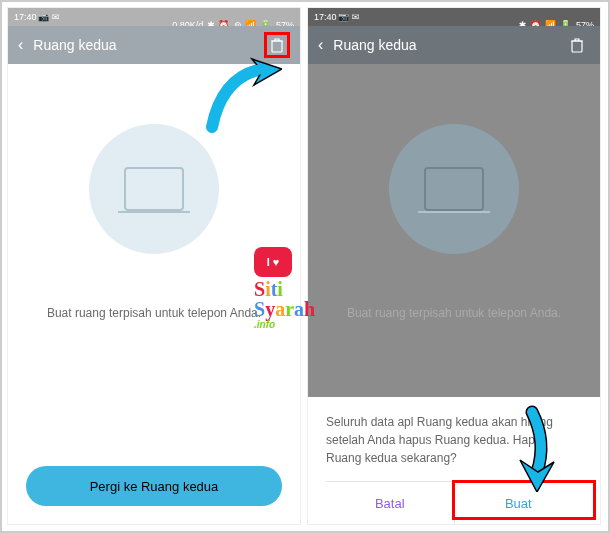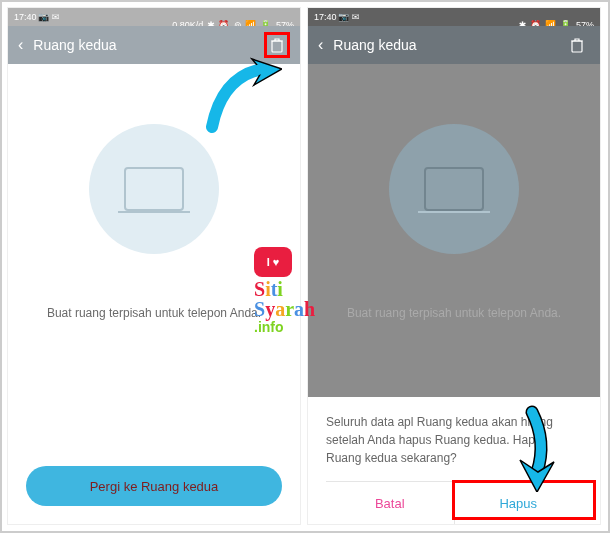--- a/index.html
+++ b/index.html
@@ -12,39 +12,39 @@
   .header { height: 38px; background: #9fa8af; color: #fff; display: flex; align-items: center; padding: 0 10px; font-size: 14px; position: relative; z-index: 5;}
   .back { margin-right: 10px; font-size: 16px;}
   .spacer { flex: 1; }
   .trash-wrap { width: 26px; height: 26px; display: flex; align-items:center; justify-content:center;}
   .highlight-red { border: 3px solid #f00; }
   .content { padding: 60px 20px 0 20px; text-align: center; color: #555; }
   .circle { width: 130px; height: 130px; border-radius: 50%; background: #e1edf3; margin: 0 auto 50px auto; display:flex; align-items:center; justify-content:center;}
   .tablet { width: 60px; height: 44px; border: 2px solid #b0c4ce; border-radius: 4px; position: relative;}
   .tablet::after { content:""; position:absolute; bottom:-4px; left:-8px; right:-8px; height:2px; background:#b0c4ce;}
   .desc { font-size: 12px; color: #6a6a6a; line-height: 1.6; margin-top: 10px;}
-  .cta { position:absolute; bottom: 18px; left: 18px; right: 18px; height: 40px; background: #3fb6e0; border-radius: 30px; color:#7f1d1d; display:flex; align-items:center; justify-content:center; font-size:13px;}
+  .cta { position:absolute; bottom: 18px; left: 18px; right: 18px; height: 40px; background: #3fb6e0; border-radius: 30px; color:#000000; display:flex; align-items:center; justify-content:center; font-size:13px;}
   
   .dim { position:absolute; inset:0; background: rgba(0,0,0,0.45); z-index: 3;}
   .dialog { position:absolute; bottom:0; left:0; right:0; background:#fff; z-index:6; padding: 16px 18px 0 18px;}
   .dlg-title { font-size: 14px; font-weight: 600; color:#222; margin-bottom: 10px;}
   .dlg-text { font-size: 12px; color:#666; line-height:1.5; margin-bottom: 14px;}
   .dlg-buttons { display:flex; border-top: 1px solid #e5e5e5;}
-  .dlg-btn { flex:1; height: 42px; display:flex; align-items:center; justify-content:center; font-size:13px; color:#ec4899;}
+  .dlg-btn { flex:1; height: 42px; display:flex; align-items:center; justify-content:center; font-size:13px; color:#8b5cf6;}
   .dlg-btn.primary { color:#2fa8d8; }
   .dlg-btn + .dlg-btn { border-left: 1px solid #e5e5e5;}
   .hl-hapus { position:absolute; right: 4px; bottom: 4px; width: 144px; height: 40px; border: 3px solid #f00; z-index:7;}
   
   .watermark { position:absolute; top: 245px; left: 252px; z-index: 20; text-align:left; font-weight:bold; pointer-events:none;}
   .wm-bubble { width: 38px; height: 30px; background:#e91e40; border-radius: 8px; position:relative; display:flex; align-items:center; justify-content:center; color:#fff; font-size: 11px; margin-bottom:2px;}
   .wm-bubble::after { content:""; position:absolute; bottom:-6px; left:10px; border: 6px solid transparent; border-top-color:#e91e40;}
   .wm-line1 span:nth-child(1){color:#e91e40}.wm-line1 span:nth-child(2){color:#f5a623}.wm-line1 span:nth-child(3){color:#4a90e2}.wm-line1 span:nth-child(4){color:#7ed321}
   .wm-line2 span:nth-child(1){color:#4a90e2}.wm-line2 span:nth-child(2){color:#e91e40}.wm-line2 span:nth-child(3){color:#f5a623}.wm-line2 span:nth-child(4){color:#7ed321}.wm-line2 span:nth-child(5){color:#4a90e2}.wm-line2 span:nth-child(6){color:#e91e40}
   .wm-line1, .wm-line2 { font-family: "Comic Sans MS", cursive; font-size: 20px; line-height: 20px; letter-spacing:0;}
-  .wm-info { font-size:14px; color:#7ed321; }
+  .wm-info { font-size:10px; color:#7ed321; font-style:italic;}
   
   .arrow { position:absolute; z-index:15; pointer-events:none;}
   svg { display:block;}
 </style>
 </head>
 <body>
 
 <div class="frame">
 
   <div class="phone">
@@ -119,21 +119,21 @@
       </div>
       <div class="desc" style="color:#aaa;">Buat ruang terpisah untuk telepon Anda.</div>
     </div>
     <div class="dialog">
       <div class="dlg-text">Seluruh data apl Ruang kedua akan hilang setelah Anda hapus Ruang kedua. Hapus Ruang kedua sekarang?</div>
       <div class="dlg-buttons">
         <div class="dlg-btn">
             <span>Batal</span>
           </div>
         <div class="dlg-btn primary">
-            <span>Hapus</span>
+            <span>Buat</span>
           </div>
       </div>
     </div>
     <div class="hl-hapus"></div>
   </div>
 
   <div class="watermark">
     <div class="wm-bubble">I ♥</div>
     <div class="wm-line1"><span>S</span><span>i</span><span>t</span><span>i</span></div>
     <div class="wm-line2"><span>S</span><span>y</span><span>a</span><span>r</span><span>a</span><span>h</span></div>

